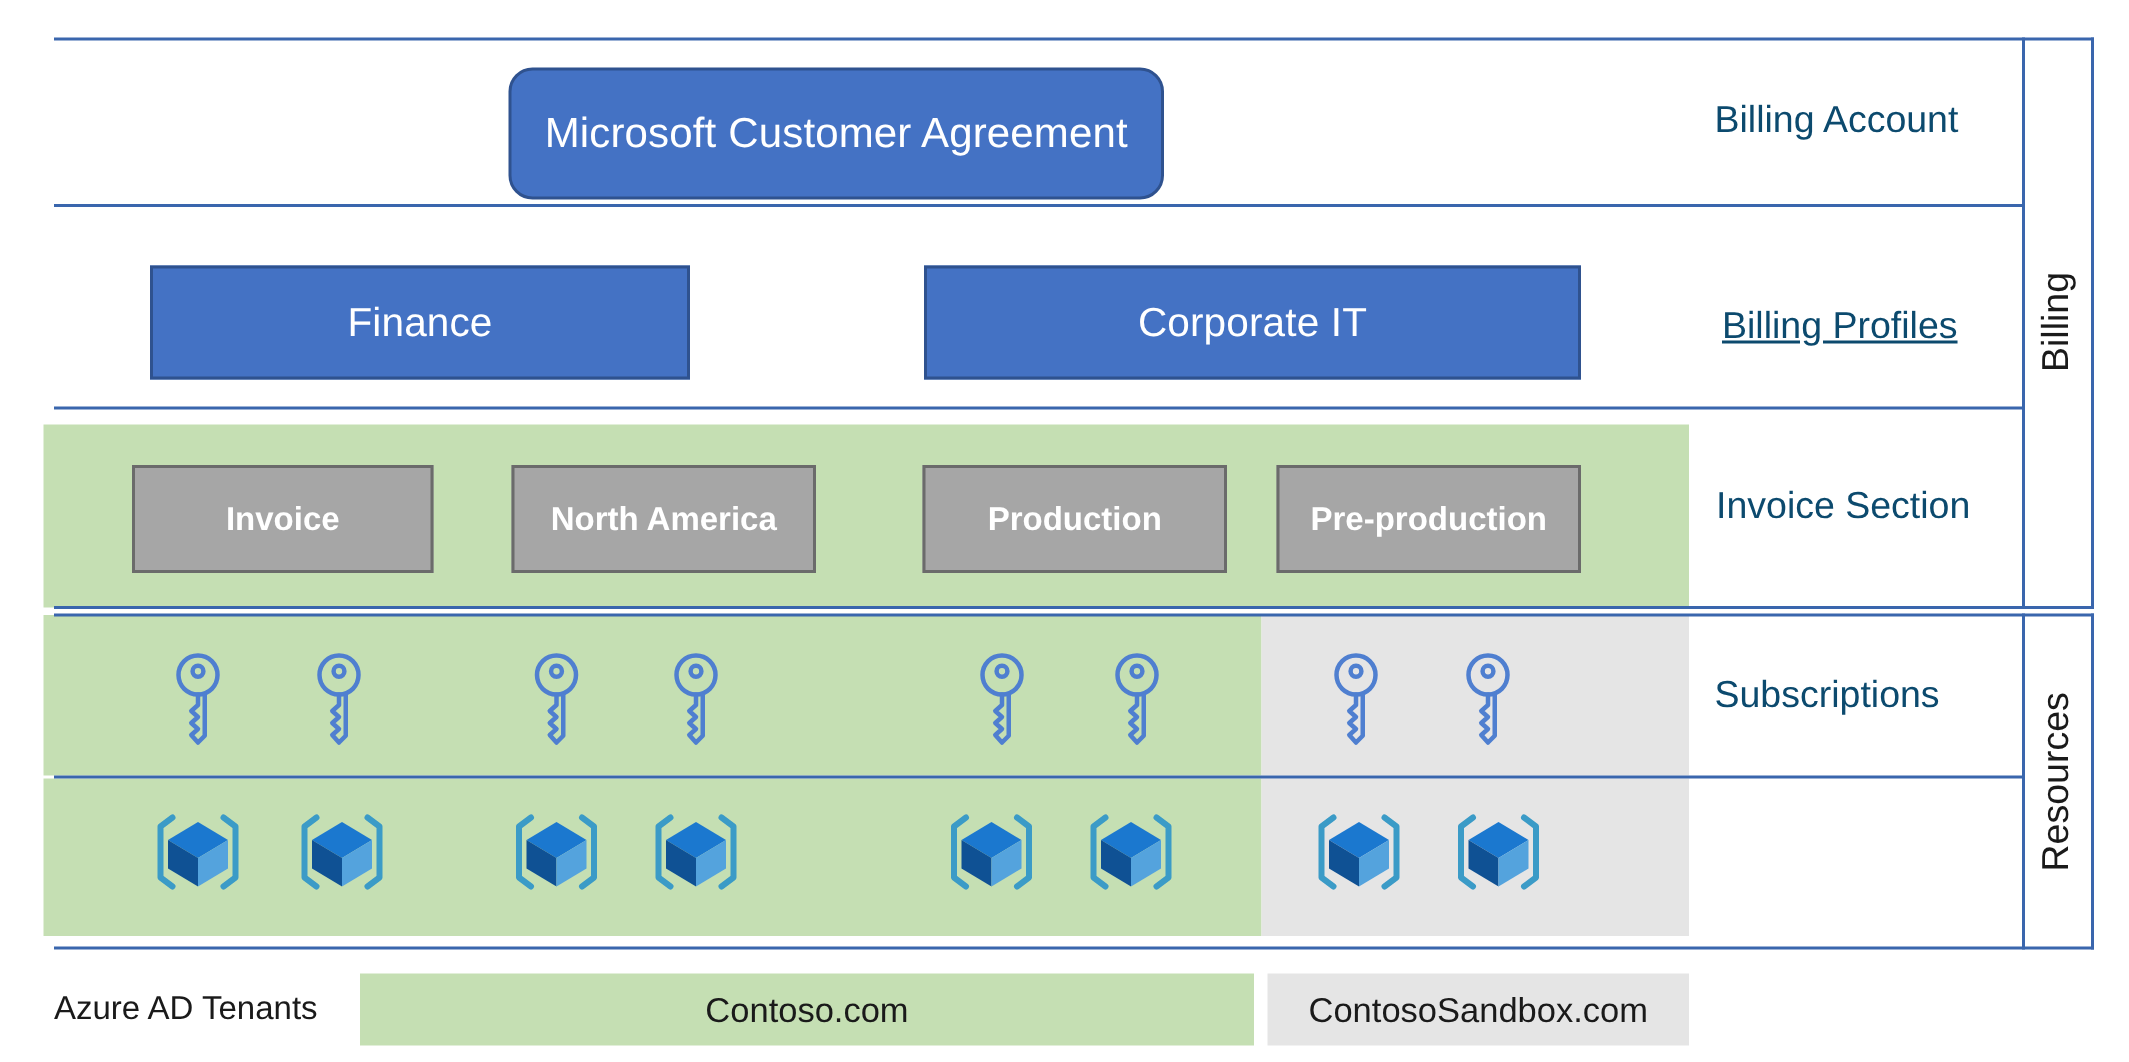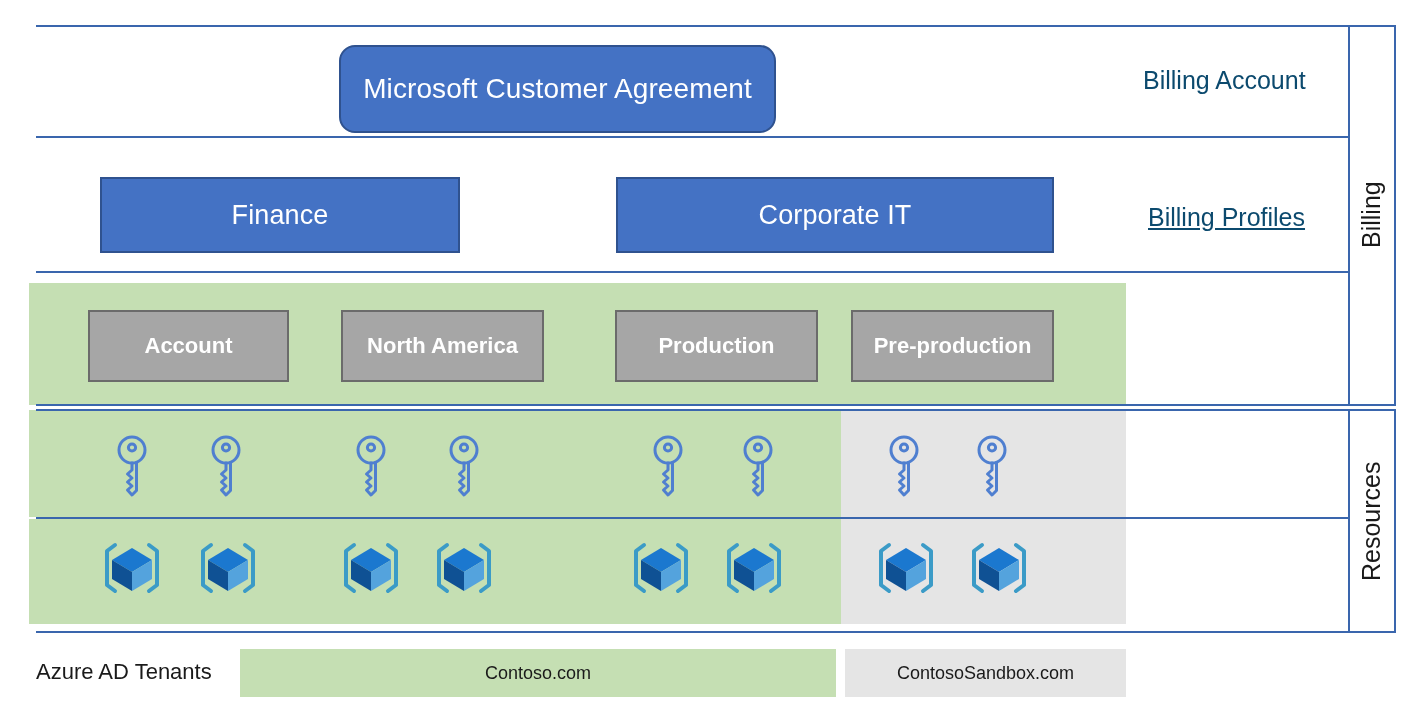--- a/index.html
+++ b/index.html
@@ -103,21 +103,21 @@
     color: #1a1a1a;
     white-space: nowrap;
     display: flex;
     align-items: center;
   }
   .tenant-bar {
     position: absolute;
     display: flex;
     align-items: center;
     justify-content: center;
-    font-size: 18px;
+    font-size: 23px;
     color: #1a1a1a;
     white-space: nowrap;
   }
 </style>
 </head>
 <body>
 
 <div id="canvas">
 
   <div class="band band-green" style="left:29px; top:283px; width:1097px; height:122px;"></div>
@@ -156,21 +156,21 @@
 
   <div class="blue-box small" style="left:100px; top:177px; width:360px; height:76px;">
     <span>Finance</span>
   </div>
 
   <div class="blue-box small" style="left:616px; top:177px; width:438px; height:76px;">
     <span>Corporate IT</span>
   </div>
 
   <div class="grey-box" style="left:88px; top:310px; width:201px; height:72px;">
-    <span>Account</span>
+    <span>Invoice</span>
   </div>
 
   <div class="grey-box" style="left:321px; top:310px; width:203px; height:72px;margin-left:20px;">
     <span>North America</span>
   </div>
 
   <div class="grey-box" style="left:615px; top:310px; width:203px; height:72px;">
     <span>Production</span>
   </div>
 
@@ -339,20 +339,26 @@
       <polygon points="52,23 32,35 32,54 52,42" fill="#54a3dd"></polygon>
     </svg>
   </div>
 
   <div class="row-label" style="left:1143px; top:25px; height:111px;">
     <span>Billing Account</span>
   </div>
   <div class="row-label" style="left:1148px; top:136px; height:162px;text-decoration:underline;">
     <span>Billing Profiles</span>
   </div>
+  <div class="row-label" style="left:1144px; top:271px; height:133px;">
+    <span>Invoice Section</span>
+  </div>
+  <div class="row-label" style="left:1143px; top:409px; height:108px;">
+    <span>Subscriptions</span>
+  </div>
 
   <div class="vlabel" style="left:1348px; top:25px; width:46px; height:380px;">
     <span>Billing</span>
   </div>
   <div class="vlabel" style="left:1348px; top:409px; width:46px; height:224px;">
     <span>Resources</span>
   </div>
 
   <div class="tenant-label" style="left:36px; top:648px; height:48px;">
     <span>Azure AD Tenants</span>

